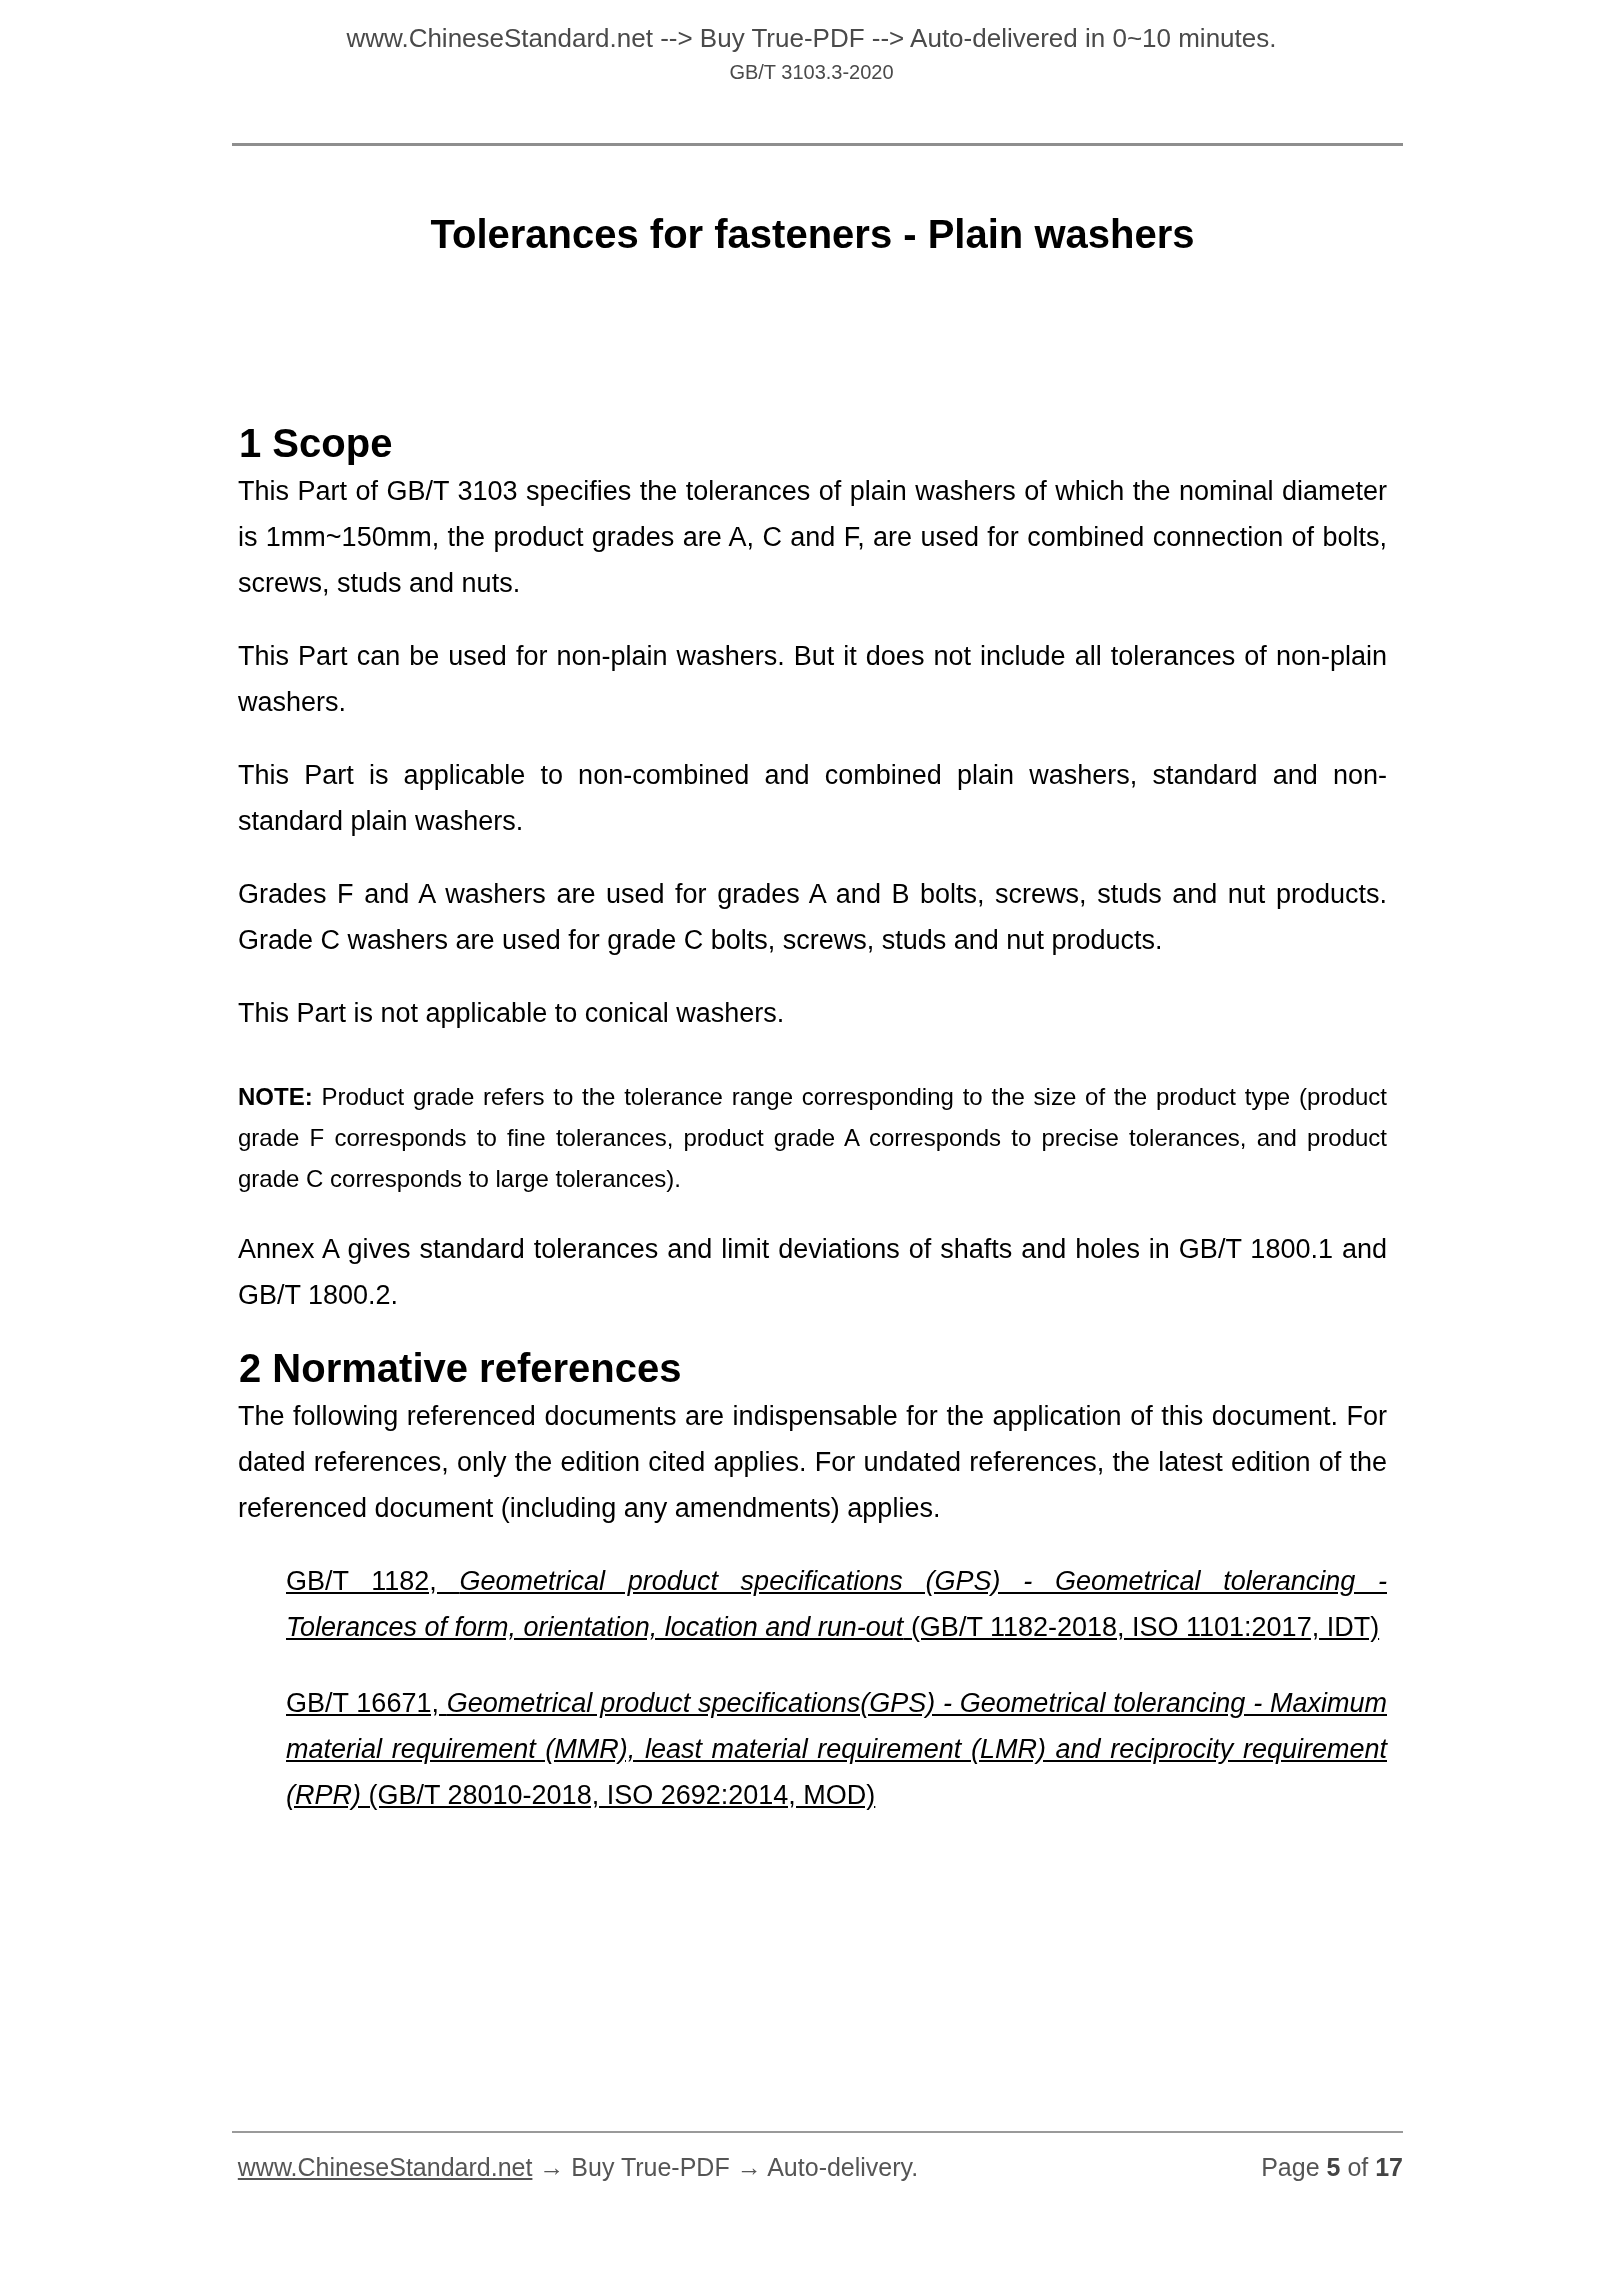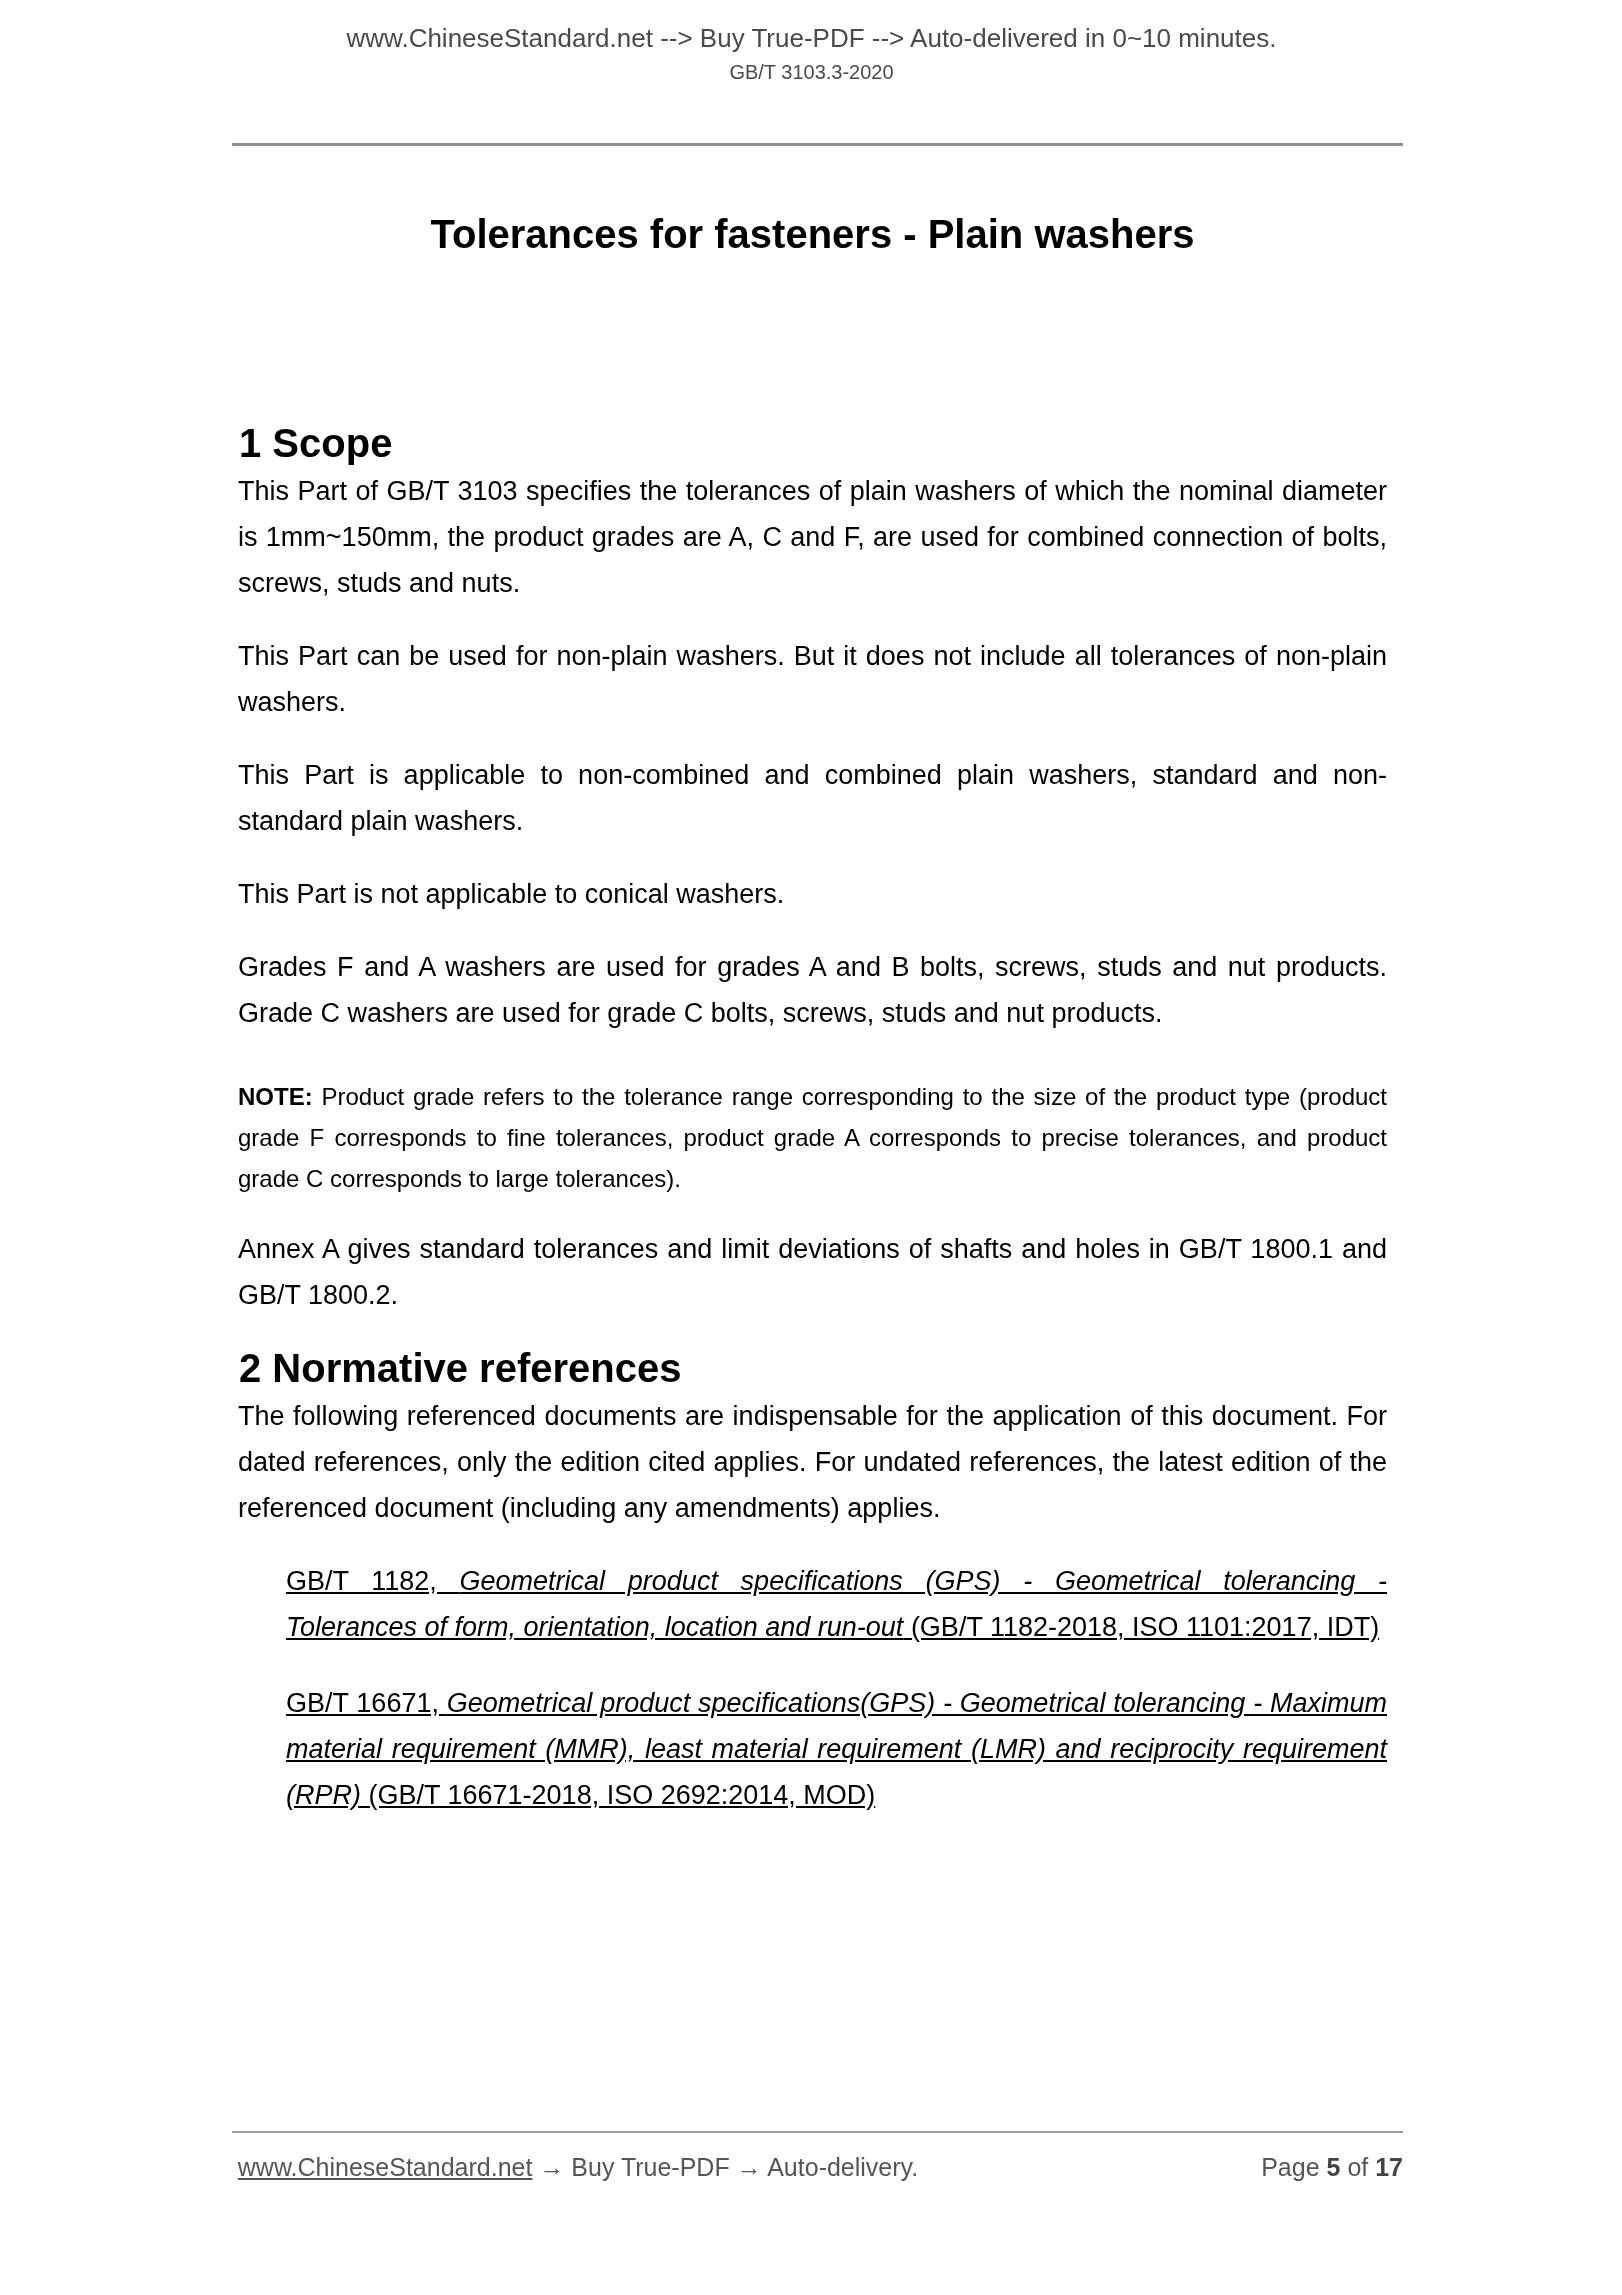--- a/index.html
+++ b/index.html
@@ -125,34 +125,34 @@
 
   <div class="content">
 
     <h1 class="doc-title">Tolerances for fasteners - Plain washers</h1>
 
     <h2 class="section-heading scope-heading">1 Scope</h2>
 
     <p class="para first-para">This Part of GB/T 3103 specifies the tolerances of plain washers of which the nominal diameter is 1mm~150mm, the product grades are A, C and F, are used for combined connection of bolts, screws, studs and nuts.</p>
     <p class="para">This Part can be used for non-plain washers. But it does not include all tolerances of non-plain washers.</p>
     <p class="para">This Part is applicable to non-combined and combined plain washers, standard and non-standard plain washers.</p>
+    <p class="para">Grades F and A washers are used for grades A and B bolts, screws, studs and nut products. Grade C washers are used for grade C bolts, screws, studs and nut products.</p>
     <p class="para">This Part is not applicable to conical washers.</p>
-    <p class="para">Grades F and A washers are used for grades A and B bolts, screws, studs and nut products. Grade C washers are used for grade C bolts, screws, studs and nut products.</p>
 
     <p class="para note"><span class="note-label">NOTE:</span><span> Product grade refers to the tolerance range corresponding to the size of the product type (product grade F corresponds to fine tolerances, product grade A corresponds to precise tolerances, and product grade C corresponds to large tolerances).</span></p>
 
     <p class="para">Annex A gives standard tolerances and limit deviations of shafts and holes in GB/T 1800.1 and GB/T 1800.2.</p>
 
     <h2 class="section-heading normative-heading">2 Normative references</h2>
 
     <p class="para first-para">The following referenced documents are indispensable for the application of this document. For dated references, only the edition cited applies. For undated references, the latest edition of the referenced document (including any amendments) applies.</p>
 
     <p class="para ref"><span>GB/T 1182, </span><span class="italic">Geometrical product specifications (GPS) - Geometrical tolerancing - Tolerances of form, orientation, location and run-out</span><span> (GB/T 1182-2018, ISO 1101:2017, IDT)</span></p>
 
-    <p class="para ref"><span>GB/T 16671, </span><span class="italic">Geometrical product specifications(GPS) - Geometrical tolerancing - Maximum material requirement (MMR), least material requirement (LMR) and reciprocity requirement (RPR)</span><span> (GB/T 16671-2018, ISO 2692:2014, MOD)</span></p>
+    <p class="para ref"><span>GB/T 16671, </span><span class="italic">Geometrical product specifications(GPS) - Geometrical tolerancing - Maximum material requirement (MMR), least material requirement (LMR) and reciprocity requirement (RPR)</span><span> (GB/T 28010-2018, ISO 2692:2014, MOD)</span></p>
 
   </div>
 
   <div class="footer">
     <div class="footer-rule"></div>
     <div class="footer-row">
       <div class="footer-left"><span class="footer-link">www.ChineseStandard.net</span><span> → Buy True-PDF → Auto-delivery.</span></div>
       <div class="footer-right"><span>Page</span> <b>5</b> <span>of</span> <b>17</b></div>
     </div>
   </div>

